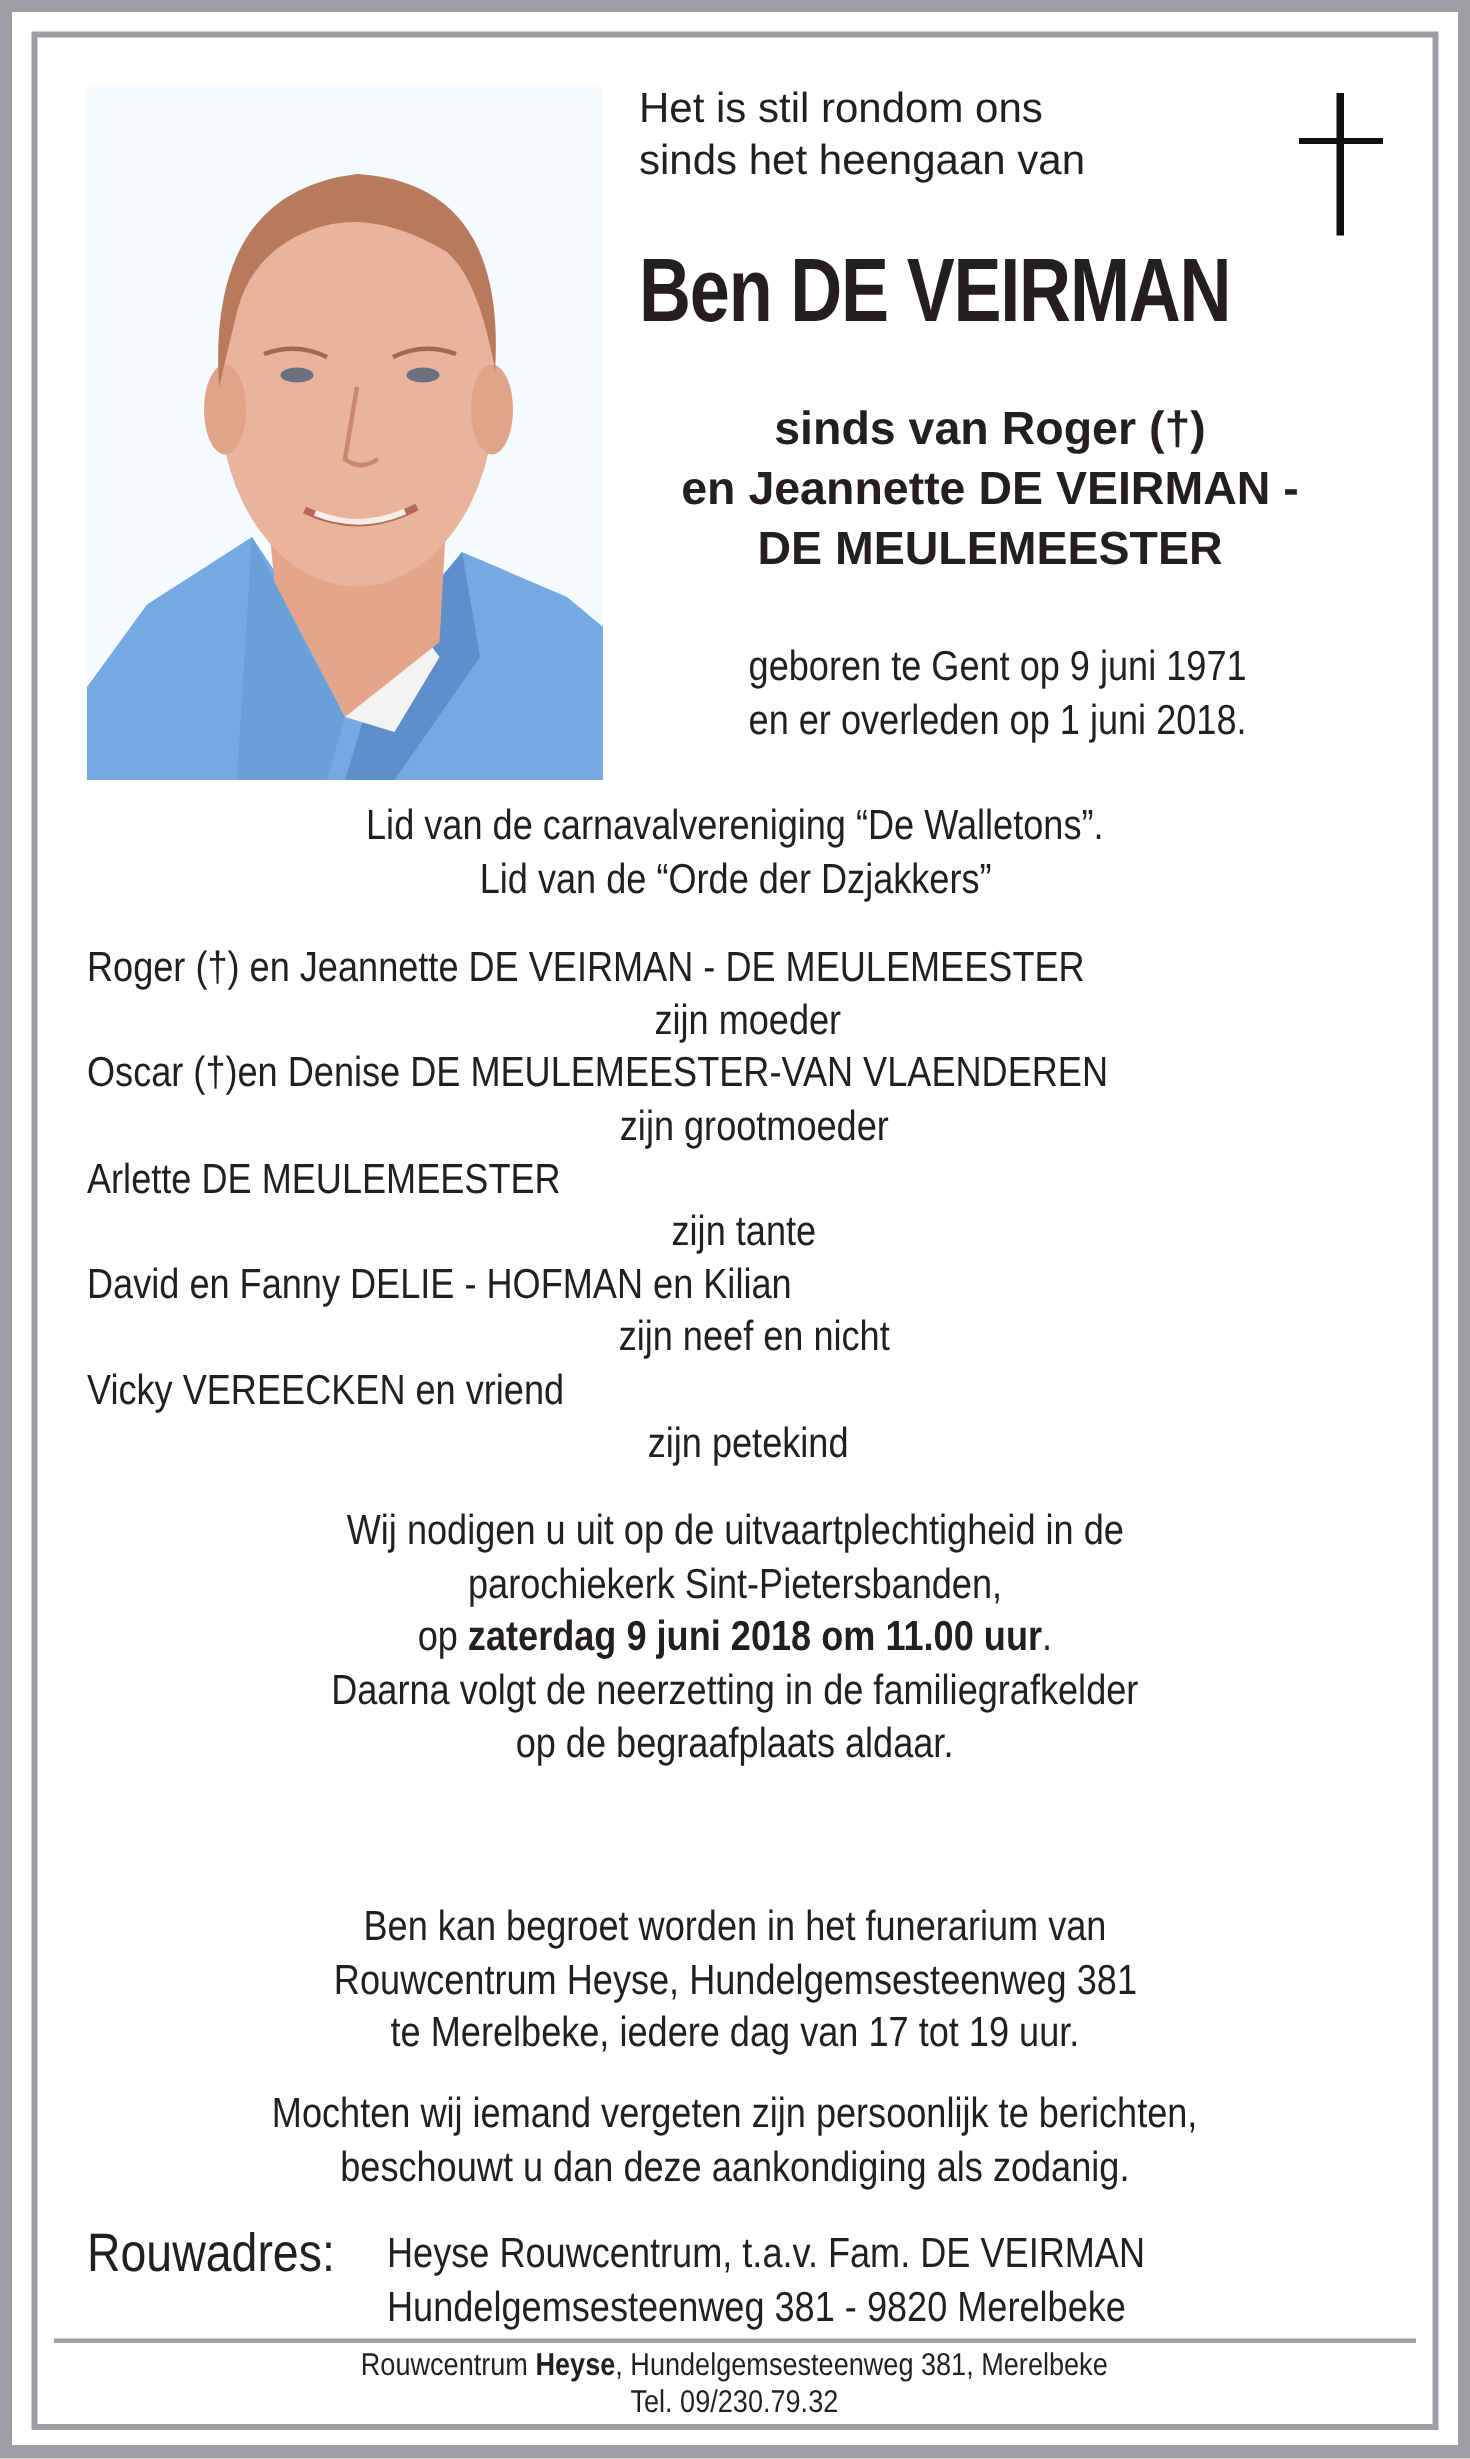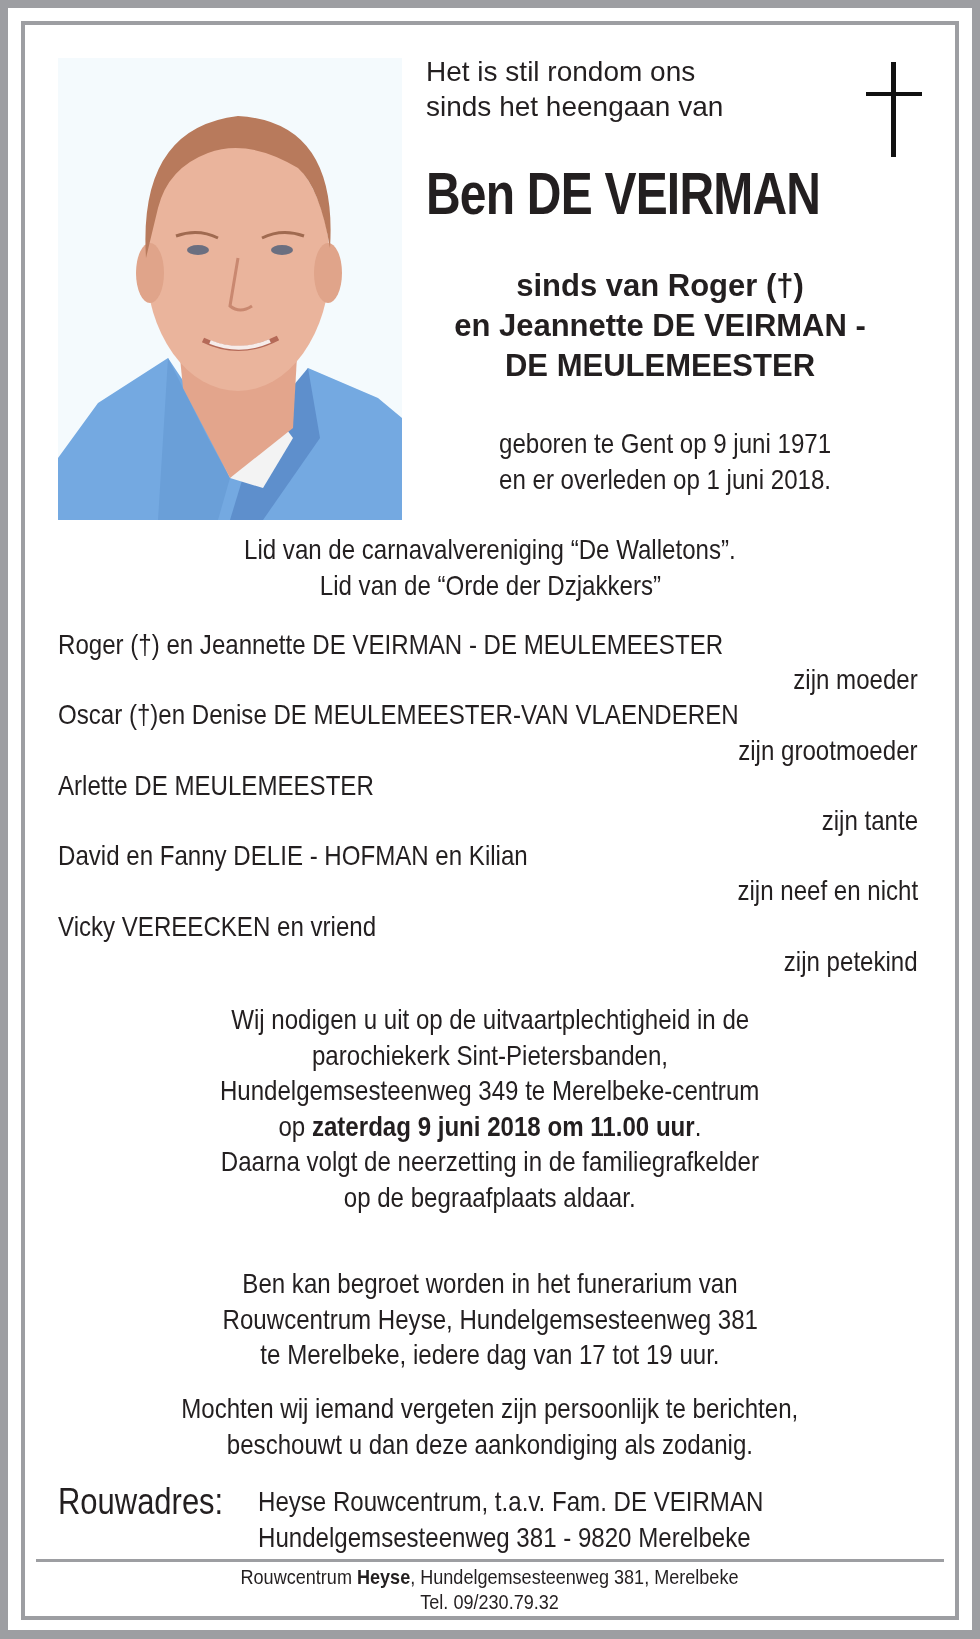--- a/index.html
+++ b/index.html
@@ -13,21 +13,21 @@
   .intro { left:426px; top:54px; font-size:28px; line-height:35px; }
   .cross-v { left:891px; top:62px; width:5px; height:95px; background:#111; }
   .cross-h { left:866px; top:92px; width:56px; height:4px; background:#111; }
   .name { left:426px; top:158px; font-size:60px; font-weight:bold; letter-spacing:-1px;
           transform:scaleX(0.80); transform-origin:left top; line-height:72px; white-space:nowrap; }
   .parents { left:410px; width:500px; top:266px; text-align:center; font-size:31px; font-weight:bold;
              line-height:40px; }
   .born { left:420px; width:490px; top:426px; text-align:center; font-size:28px; line-height:36px; }
   .member { left:40px; width:900px; top:532px; text-align:center; font-size:28px; line-height:36px; }
   .fam { left:58px; width:860px; top:627px; font-size:28px; line-height:35.2px; }
-  .fam .r { text-align:right; }
+  .fam .r { text-align:center; }
   .service { left:40px; width:900px; top:1002px; text-align:center; font-size:28px; line-height:35.5px; }
   .visit { left:40px; width:900px; top:1266px; text-align:center; font-size:28px; line-height:35.5px; }
   .forget { left:40px; width:900px; top:1391px; text-align:center; font-size:28px; line-height:35.5px; }
   .addr-label { left:58px; top:1484px; font-size:36px; line-height:36px; }
   .addr { left:258px; top:1484px; font-size:28px; line-height:36px; }
   .rule { left:36px; top:1559px; width:908px; height:3px; background:#9d9ea2; }
   .footer { left:40px; width:900px; top:1564px; text-align:center; font-size:21px; line-height:25px; }
   span.cond { display:inline-block; transform:scaleX(0.86); transform-origin:center; }
 </style>
 </head>
@@ -102,21 +102,20 @@
   <div class="r"><span class="cond" style="transform-origin:right">zijn tante</span></div>
   <div><span class="cond" style="transform-origin:left">David en Fanny DELIE - HOFMAN en Kilian</span></div>
   <div class="r"><span class="cond" style="transform-origin:right">zijn neef en nicht</span></div>
   <div><span class="cond" style="transform-origin:left">Vicky VEREECKEN en vriend</span></div>
   <div class="r"><span class="cond" style="transform-origin:right">zijn petekind</span></div>
 </div>
 
 <div class="abs service">
   <div><span class="cond">Wij nodigen u uit op de uitvaartplechtigheid in de</span></div>
   <div><span class="cond">parochiekerk Sint-Pietersbanden,</span></div>
-  <div><span class="cond">Hundelgemsesteenweg 349 te Merelbeke-centrum</span></div>
   <div><span class="cond"><span>op </span><b>zaterdag 9 juni 2018 om 11.00 uur</b><span>.</span></span></div>
   <div><span class="cond">Daarna volgt de neerzetting in de familiegrafkelder</span></div>
   <div><span class="cond">op de begraafplaats aldaar.</span></div>
 </div>
 
 <div class="abs visit">
   <div><span class="cond">Ben kan begroet worden in het funerarium van</span></div>
   <div><span class="cond">Rouwcentrum Heyse, Hundelgemsesteenweg 381</span></div>
   <div><span class="cond">te Merelbeke, iedere dag van 17 tot 19 uur.</span></div>
 </div>

